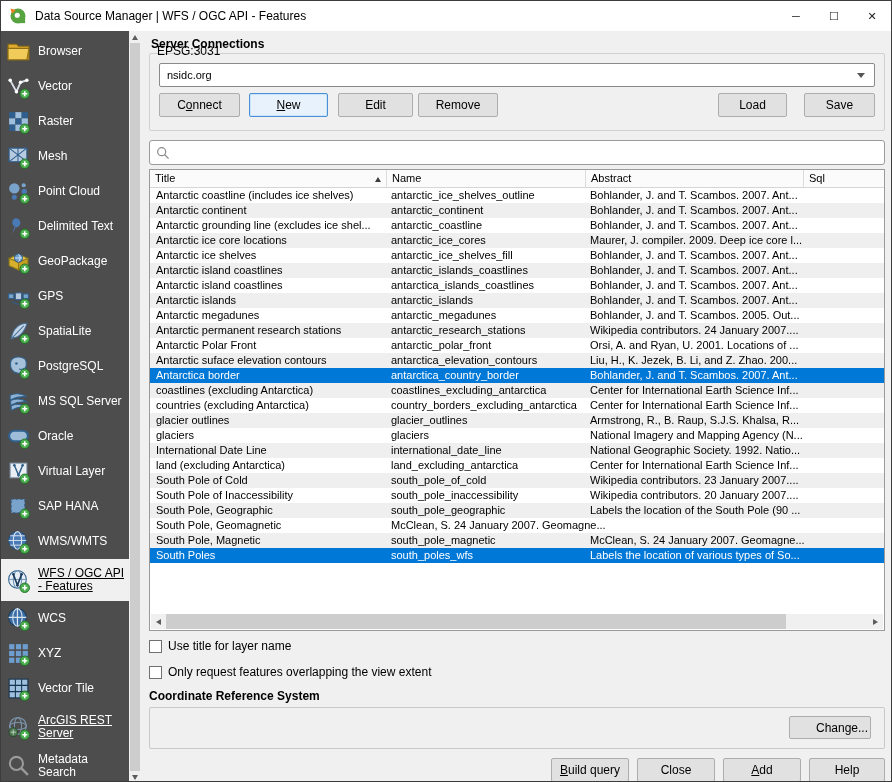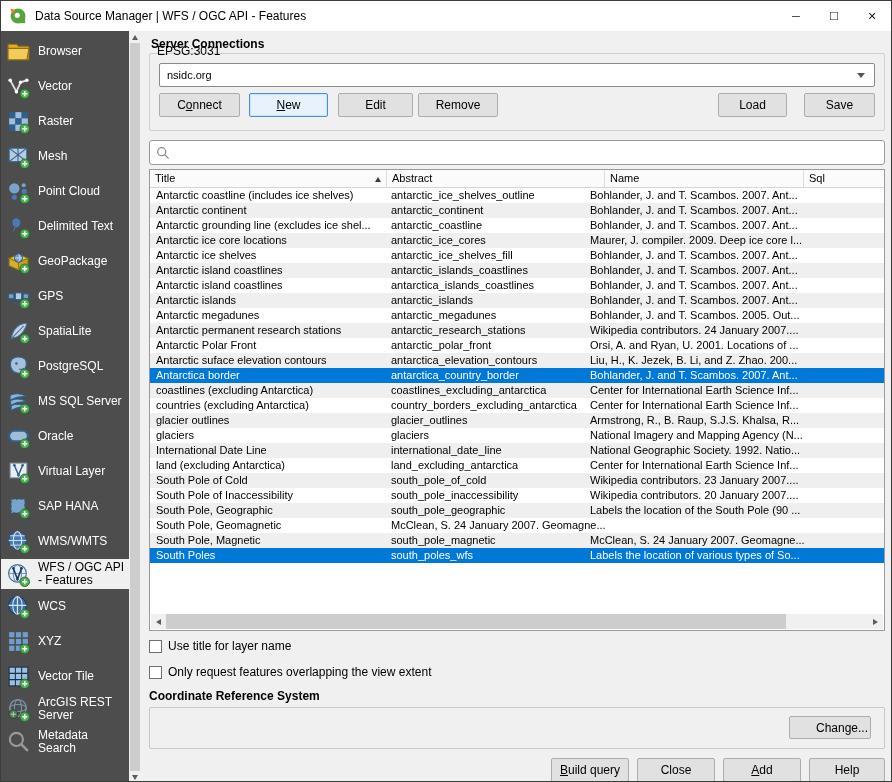--- a/index.html
+++ b/index.html
@@ -21,21 +21,21 @@
     font-size:11px; color:#222; cursor:default; }
   
   .main { position:absolute; left:0; top:30px; width:892px; height:752px; display:flex; }
   
   .sidebar { width:140px; height:100%; background:#4d4d4d; display:flex; flex:none; }
   .sidebar-list { width:128px; height:100%; overflow:hidden; padding-top:3px; }
   .sidebar-item {
     display:flex; align-items:center; gap:7px; height:35px; padding:0 2px 0 5px;
     color:#ffffff; font-size:12px; line-height:13px; cursor:default;
   }
-  .sidebar-item.two-line { height:30px; }
+  .sidebar-item.two-line { height:42px;text-decoration:underline; }
   .sidebar-item.selected { background:#f0f0f0; color:#000; }
   .sidebar-item .icon24 { width:25px; height:25px; flex:none; }
   .sidebar-scroll { width:12px; height:100%; background:#f0f0f0; position:relative; }
   .sb-arrow { position:absolute; left:0; width:12px; height:12px; display:flex; align-items:center; justify-content:center; }
   .sb-arrow.up { top:0; } .sb-arrow.down { bottom:0; }
   .tri-up { width:0; height:0; border-left:3.5px solid transparent; border-right:3.5px solid transparent; border-bottom:5px solid #5c5c5c; }
   .tri-down { width:0; height:0; border-left:3.5px solid transparent; border-right:3.5px solid transparent; border-top:5px solid #5c5c5c; }
   .sb-thumb { position:absolute; left:1px; top:12px; bottom:12px; width:10px; background:#cdcdcd; }
   
   .content { position:relative; width:752px; height:752px; background:#f0f0f0; }
@@ -389,22 +389,22 @@
         </svg>
         <input type="text" placeholder="" style="">
       </div>
 
       <div class="table">
         <div class="thead">
           <div class="th col-title">
             <span>Title</span>
             <span class="sort-arrow"></span>
           </div>
+          <div class="th col-name">Name</div>
           <div class="th col-abstract">Abstract</div>
-          <div class="th col-name">Name</div>
           <div class="th col-sql">Sql</div>
         </div>
         <div class="tbody" id="table-body">
             <div class="trow even">
               <div class="td col-title">Antarctic coastline (includes ice shelves)</div>
               <div class="td col-name">antarctic_ice_shelves_outline</div>
               <div class="td col-abstract">Bohlander, J. and T. Scambos. 2007. Ant...</div>
               <div class="td col-sql"></div>
             </div>
             <div class="trow odd">

